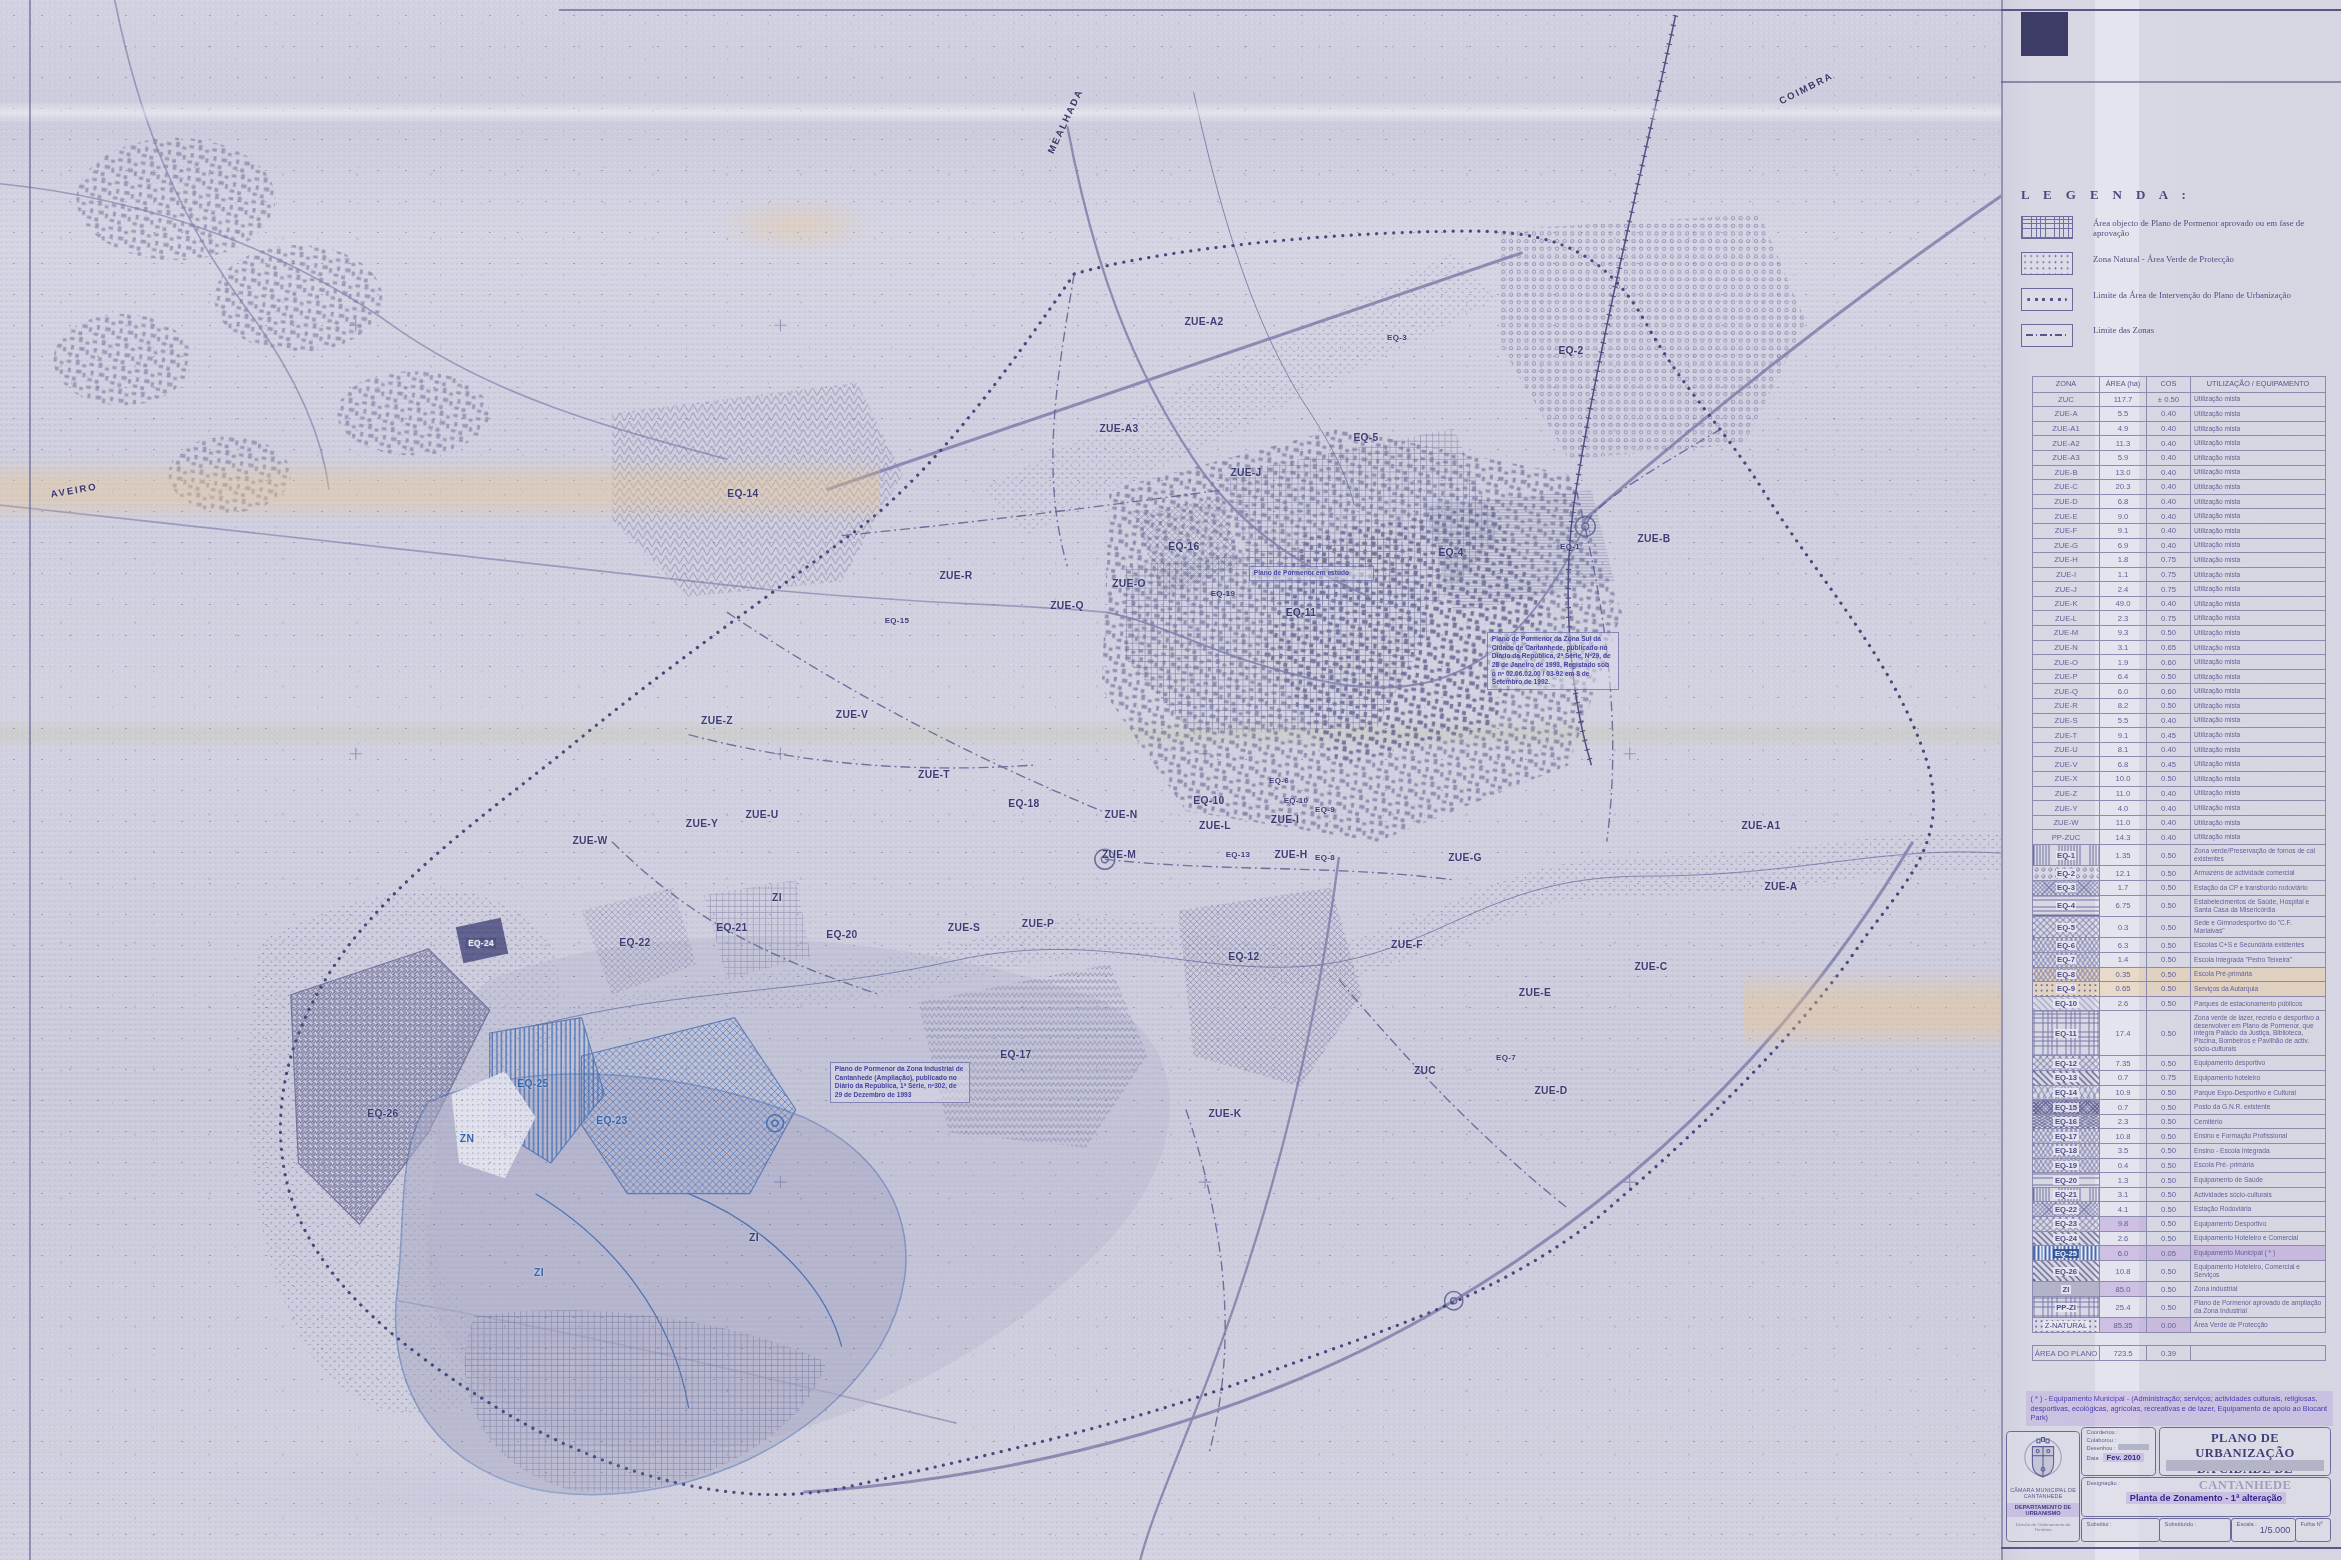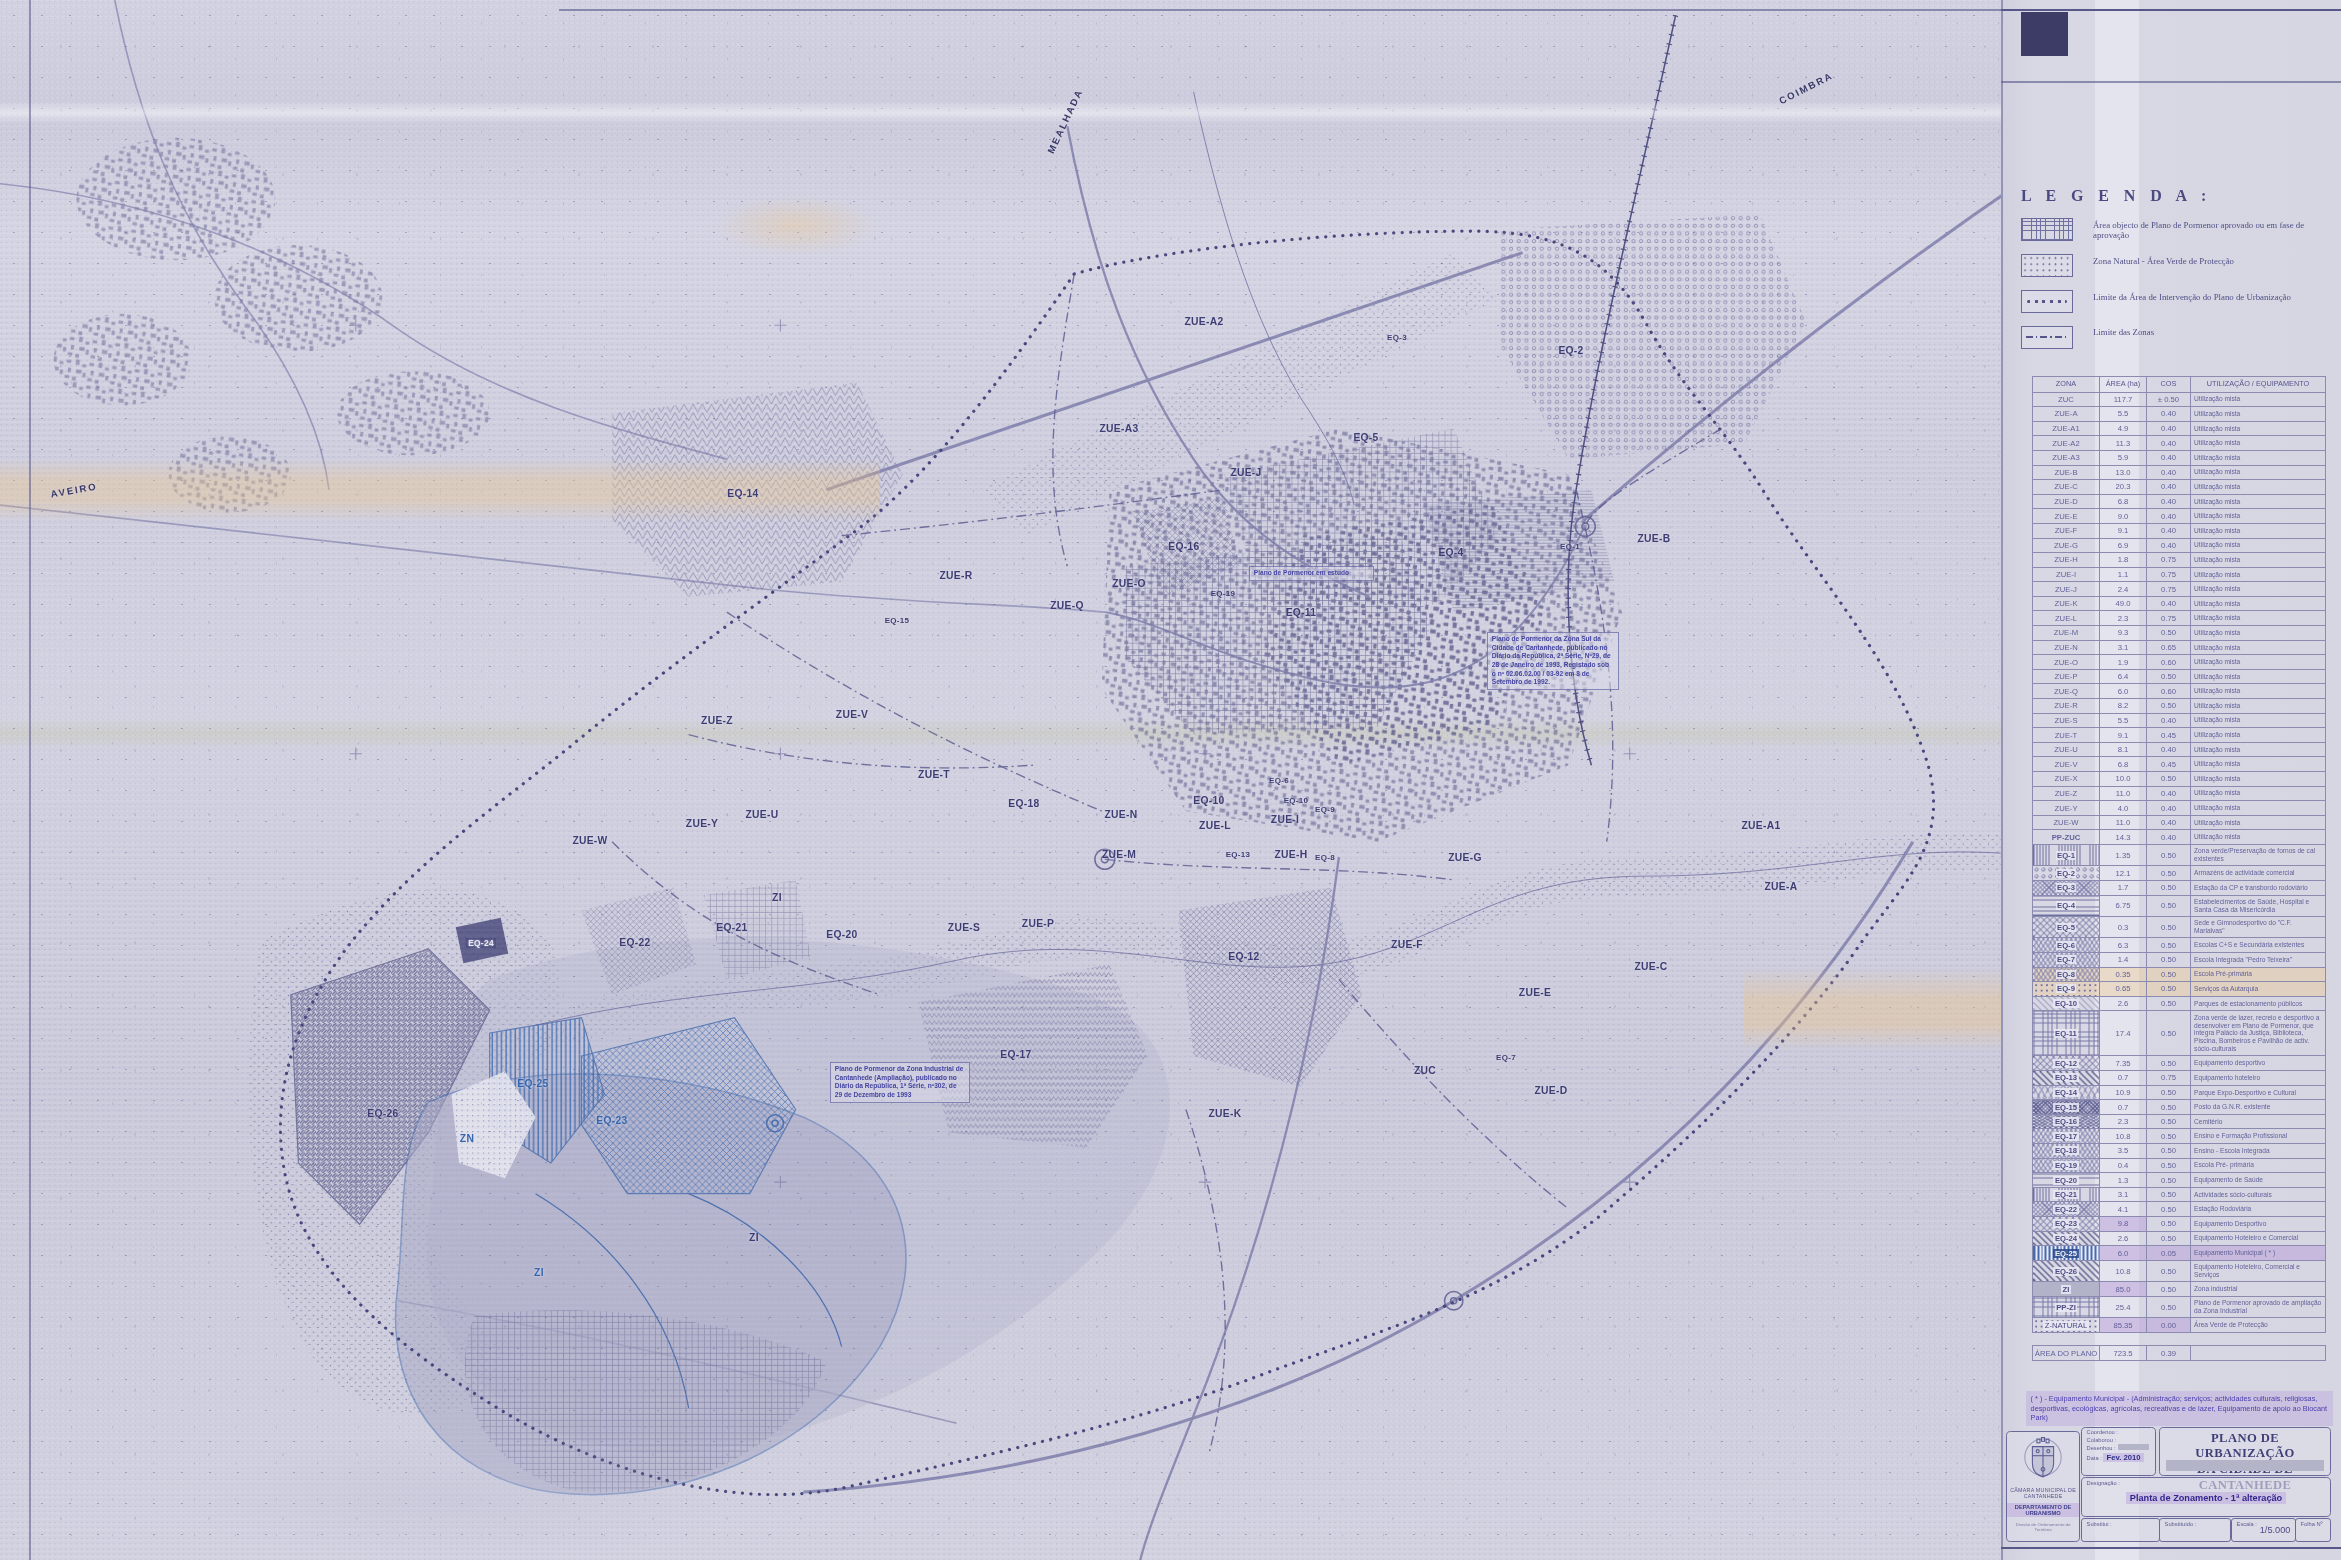--- a/index.html
+++ b/index.html
@@ -17,21 +17,21 @@
   .bands{position:absolute;inset:0;pointer-events:none;opacity:.5;
     background:repeating-linear-gradient(180deg,rgba(255,255,255,.07) 0 2.3px,rgba(120,120,160,.05) 2.3px 5.4px);}
   .stain{position:absolute;pointer-events:none;}
   
   .panel{position:absolute;left:2001px;top:0;width:341px;height:1561px;
     background:linear-gradient(90deg,#cfcfdd 0,#d8d8e5 31px,#d6d6e2 100%);}
   .foldband{position:absolute;left:2095px;top:0;width:44px;height:1561px;background:rgba(245,245,250,.45);}
   .frameline{position:absolute;background:#57578a;}
   
   .legend{position:absolute;left:2021px;top:187px;width:306px;}
-  .legend-title{font-family:"Liberation Serif",serif;font-size:16px;letter-spacing:5.4px;color:#4a4a80;font-weight:bold;}
+  .legend-title{font-family:"Liberation Serif",serif;font-size:13px;letter-spacing:5.4px;color:#4a4a80;font-weight:bold;}
   .litem{display:flex;align-items:flex-start;margin-top:13px;}
   .lsw{width:50px;height:20.7px;border:0.8px solid #6a6a9a;flex:0 0 50px;margin-right:20px;background:#dcdce8;position:relative;}
   .ltext{font-size:8.8px;color:#4f4f86;line-height:1.25;padding-top:1.5px;font-family:"Liberation Serif",serif;}
   .sw-grid{background:repeating-linear-gradient(0deg,#71719f 0 0.8px,transparent 0.8px 4.6px),repeating-linear-gradient(90deg,#71719f 0 0.8px,transparent 0.8px 4.6px);}
   .sw-dots{background-image:radial-gradient(#71719f 0.8px,transparent 1.1px);background-size:6.1px 6.1px;}
   .sw-dotline::after{content:"";position:absolute;left:4.6px;right:4.6px;top:50%;height:3.1px;margin-top:-1.5px;
     background:repeating-linear-gradient(90deg,#55558a 0 3.1px,transparent 3.1px 7.7px);border-radius:1.5px;}
   .sw-dashdot::after{content:"";position:absolute;left:3.8px;right:3.8px;top:50%;height:1.5px;margin-top:-0.8px;
     background:repeating-linear-gradient(90deg,#55558a 0 6.9px,transparent 6.9px 10px,#55558a 10px 11.5px,transparent 11.5px 14.5px);}
   
@@ -479,21 +479,21 @@
           <td class="c-num">0.40</td>
           <td class="c-uso">Utilização mista</td>
         </tr>
         <tr>
           <td class="c-zona "><span class="" style="font-weight: normal;">ZUE-W</span></td>
           <td class="c-num">11.0</td>
           <td class="c-num">0.40</td>
           <td class="c-uso">Utilização mista</td>
         </tr>
         <tr>
-          <td class="c-zona "><span class="" style="font-weight: bold; margin-top: 20px;">PP-ZUC</span></td>
+          <td class="c-zona "><span class="" style="font-weight: normal; margin-top: 20px;">PP-ZUC</span></td>
           <td class="c-num">14.3</td>
           <td class="c-num">0.40</td>
           <td class="c-uso">Utilização mista</td>
         </tr>
         <tr>
           <td class="c-zona p-vbars"><span class="zlabel" style="font-weight: bold;">EQ-1</span></td>
           <td class="c-num">1.35</td>
           <td class="c-num">0.50</td>
           <td class="c-uso">Zona verde/Preservação de fornos de cal existentes</td>
         </tr>

